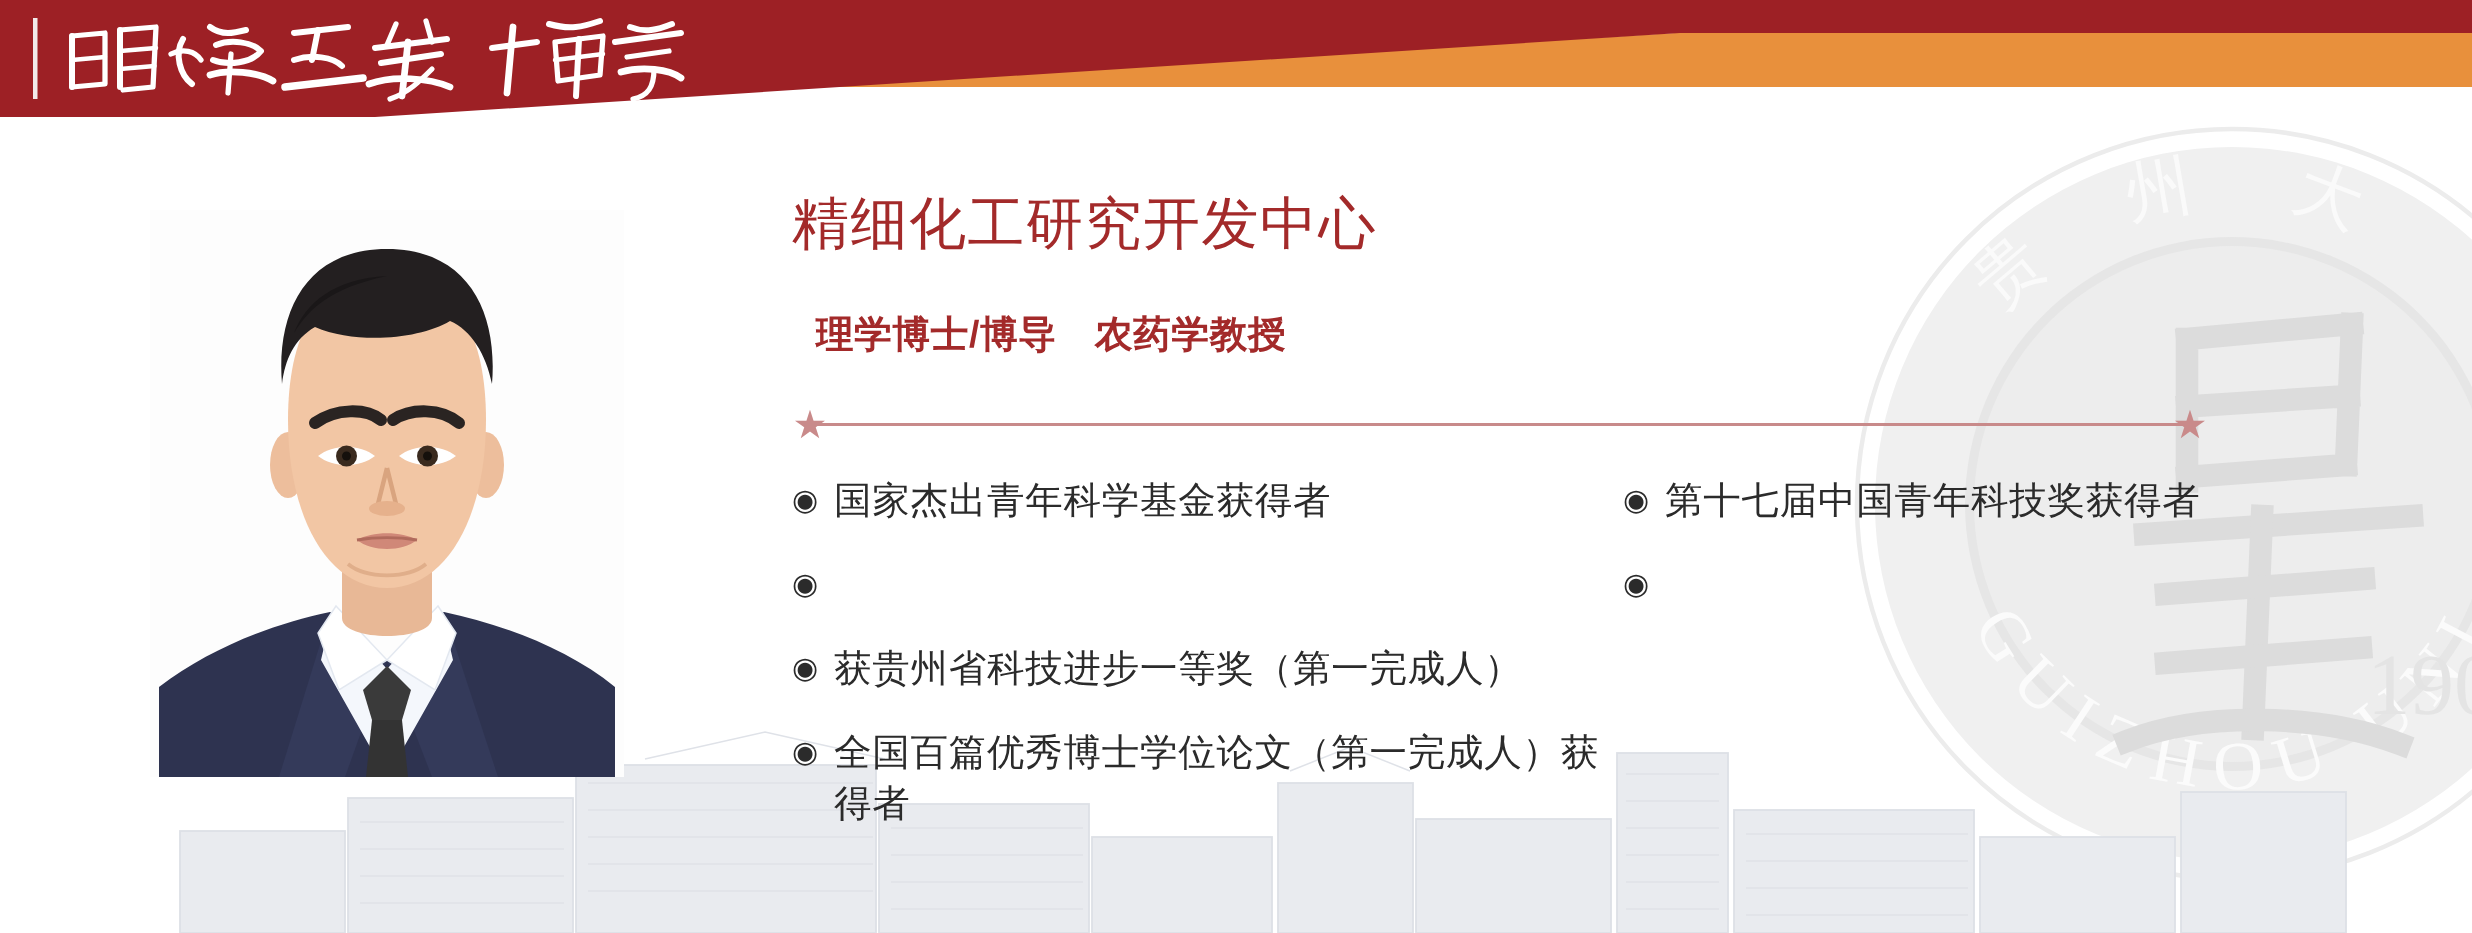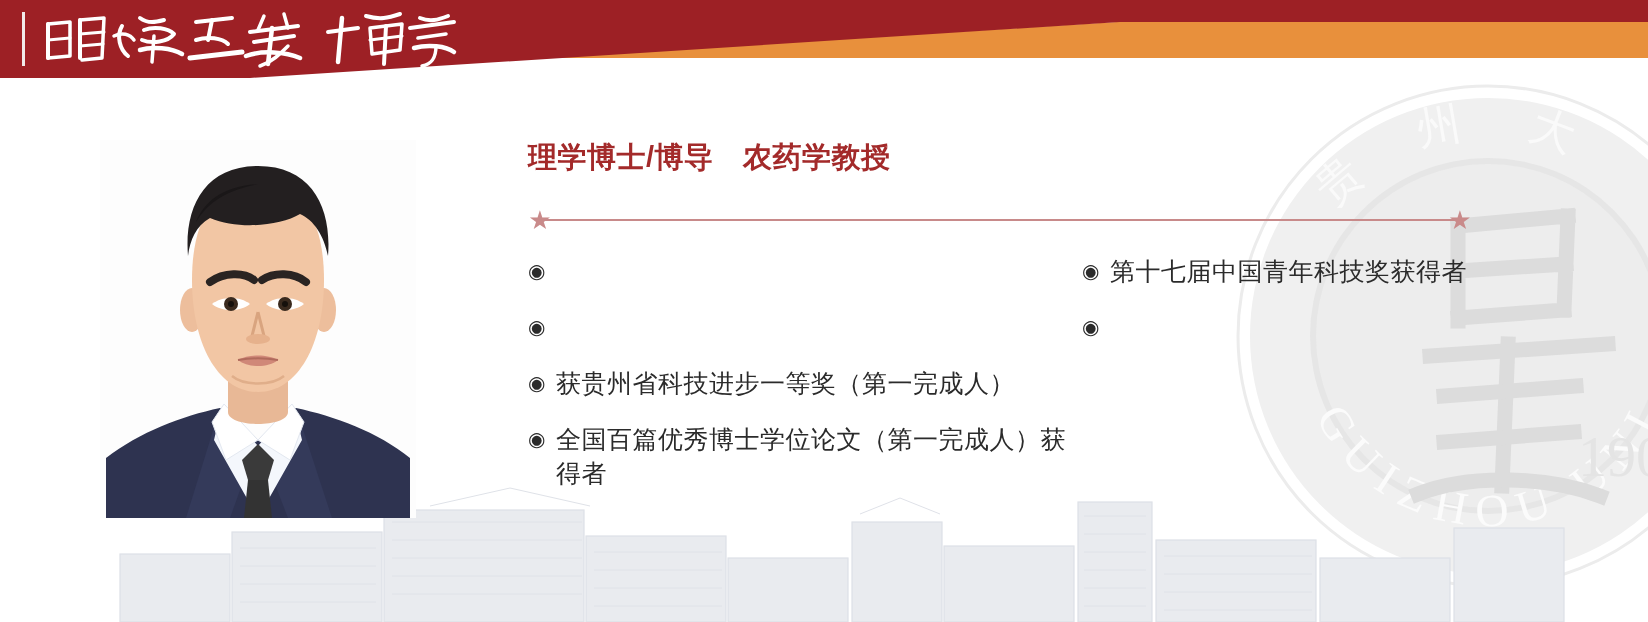--- a/index.html
+++ b/index.html
@@ -95,25 +95,25 @@
     font-size: 38px;
     line-height: 1.1;
     color: #A32A2A;
     letter-spacing: 1px;
     font-weight: normal;
     margin: 0;
     padding-top: 10px;
   }
 
   .subtitle {
-    font-size: 29px;
+    font-size: 25px;
     line-height: 1.1;
     color: #A32A2A;
     font-weight: bold;
-    margin: 0;
+    margin: 16px;
     padding-top: 22px;
     letter-spacing: 0.5px;
   }
 
   .divider {
     position: relative;
     margin-top: 34px;
     width: 944px;
     height: 24px;
   }
@@ -330,34 +330,36 @@
 
       <path d="M138 220 C148 214 168 214 178 220 C168 228 148 228 138 220 Z" fill="#D08878"></path>
       <path d="M138 220 C150 218 166 218 178 220" stroke="#B06A5C" stroke-width="2" fill="none"></path>
 
       <path d="M132 236 C144 246 172 246 184 236" stroke="#E0AE8A" stroke-width="2.5" fill="none"></path>
     </svg>
   </div>
 
   <div class="content">
 
+    <h1 class="center-title">精细化工研究开发中心</h1>
 
     <div class="subtitle">理学博士/博导　农药学教授</div>
 
     <div class="divider">
       <span class="divider-star left">★</span>
       <span class="divider-line"></span>
       <span class="divider-star right">★</span>
     </div>
 
     <div class="columns">
 
       <div class="col col-left">
         <div class="bullet-item">
           <span class="bullet-mark">◉</span>
+          <span class="bullet-text">国家杰出青年科学基金获得者</span>
         </div>
         <div class="bullet-item">
           <span class="bullet-mark">◉</span>
         </div>
         <div class="bullet-item">
           <span class="bullet-mark">◉</span>
           <span class="bullet-text">获贵州省科技进步一等奖（第一完成人）</span>
         </div>
         <div class="bullet-item">
           <span class="bullet-mark">◉</span>

